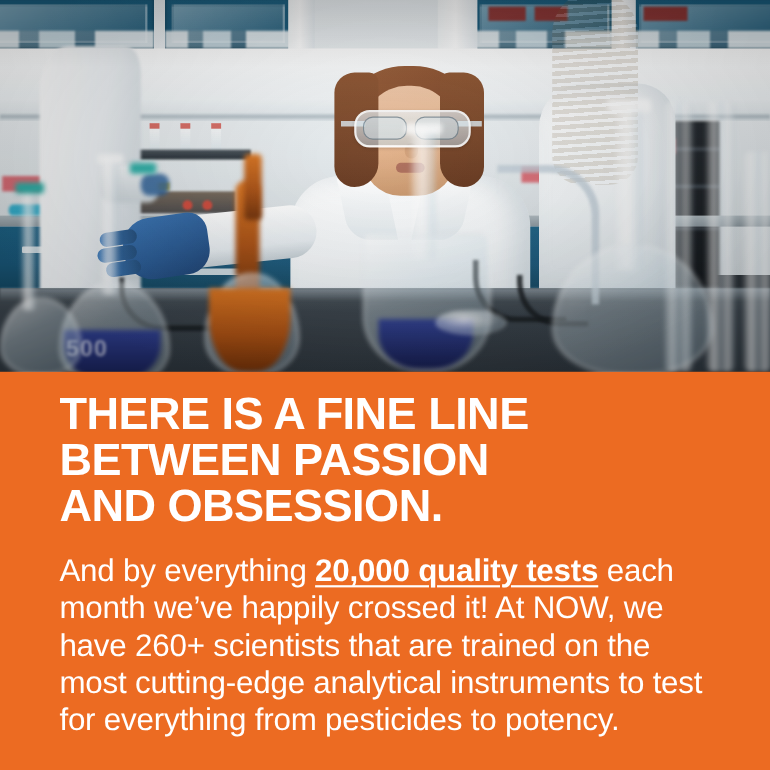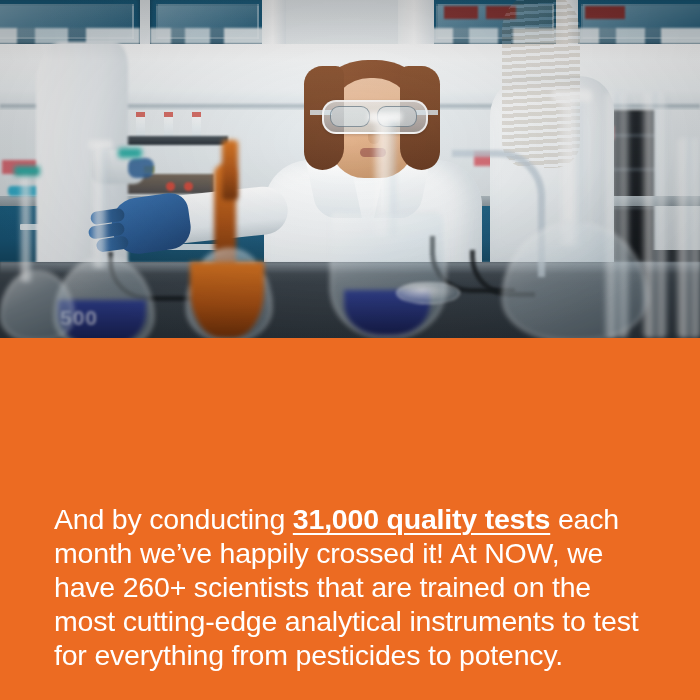--- a/index.html
+++ b/index.html
@@ -684,19 +684,22 @@
       <div class="flask-body" style="left:502px;top:222px;width:142px;height:116px;"></div>
     </div>
 
     <div class="petri"></div>
 
     <div class="photo-soften"></div>
   </div>
 
   <div class="panel">
 
+    <h1 class="headline">THERE IS A FINE LINE
+BETWEEN PASSION
+AND OBSESSION.</h1>
 
     <p class="body-copy">
-      <span>And by conducting </span><span class="hl">31,000 quality tests</span><span> each month we’ve happily crossed it! At NOW, we have 260+ scientists that are trained on the most cutting-edge analytical instruments to test for everything from pesticides to potency.</span>
+      <span>And by everything </span><span class="hl">20,000 quality tests</span><span> each month we’ve happily crossed it! At NOW, we have 260+ scientists that are trained on the most cutting-edge analytical instruments to test for everything from pesticides to potency.</span>
     </p>
 
   </div>
 </div>
 
 </body></html>

